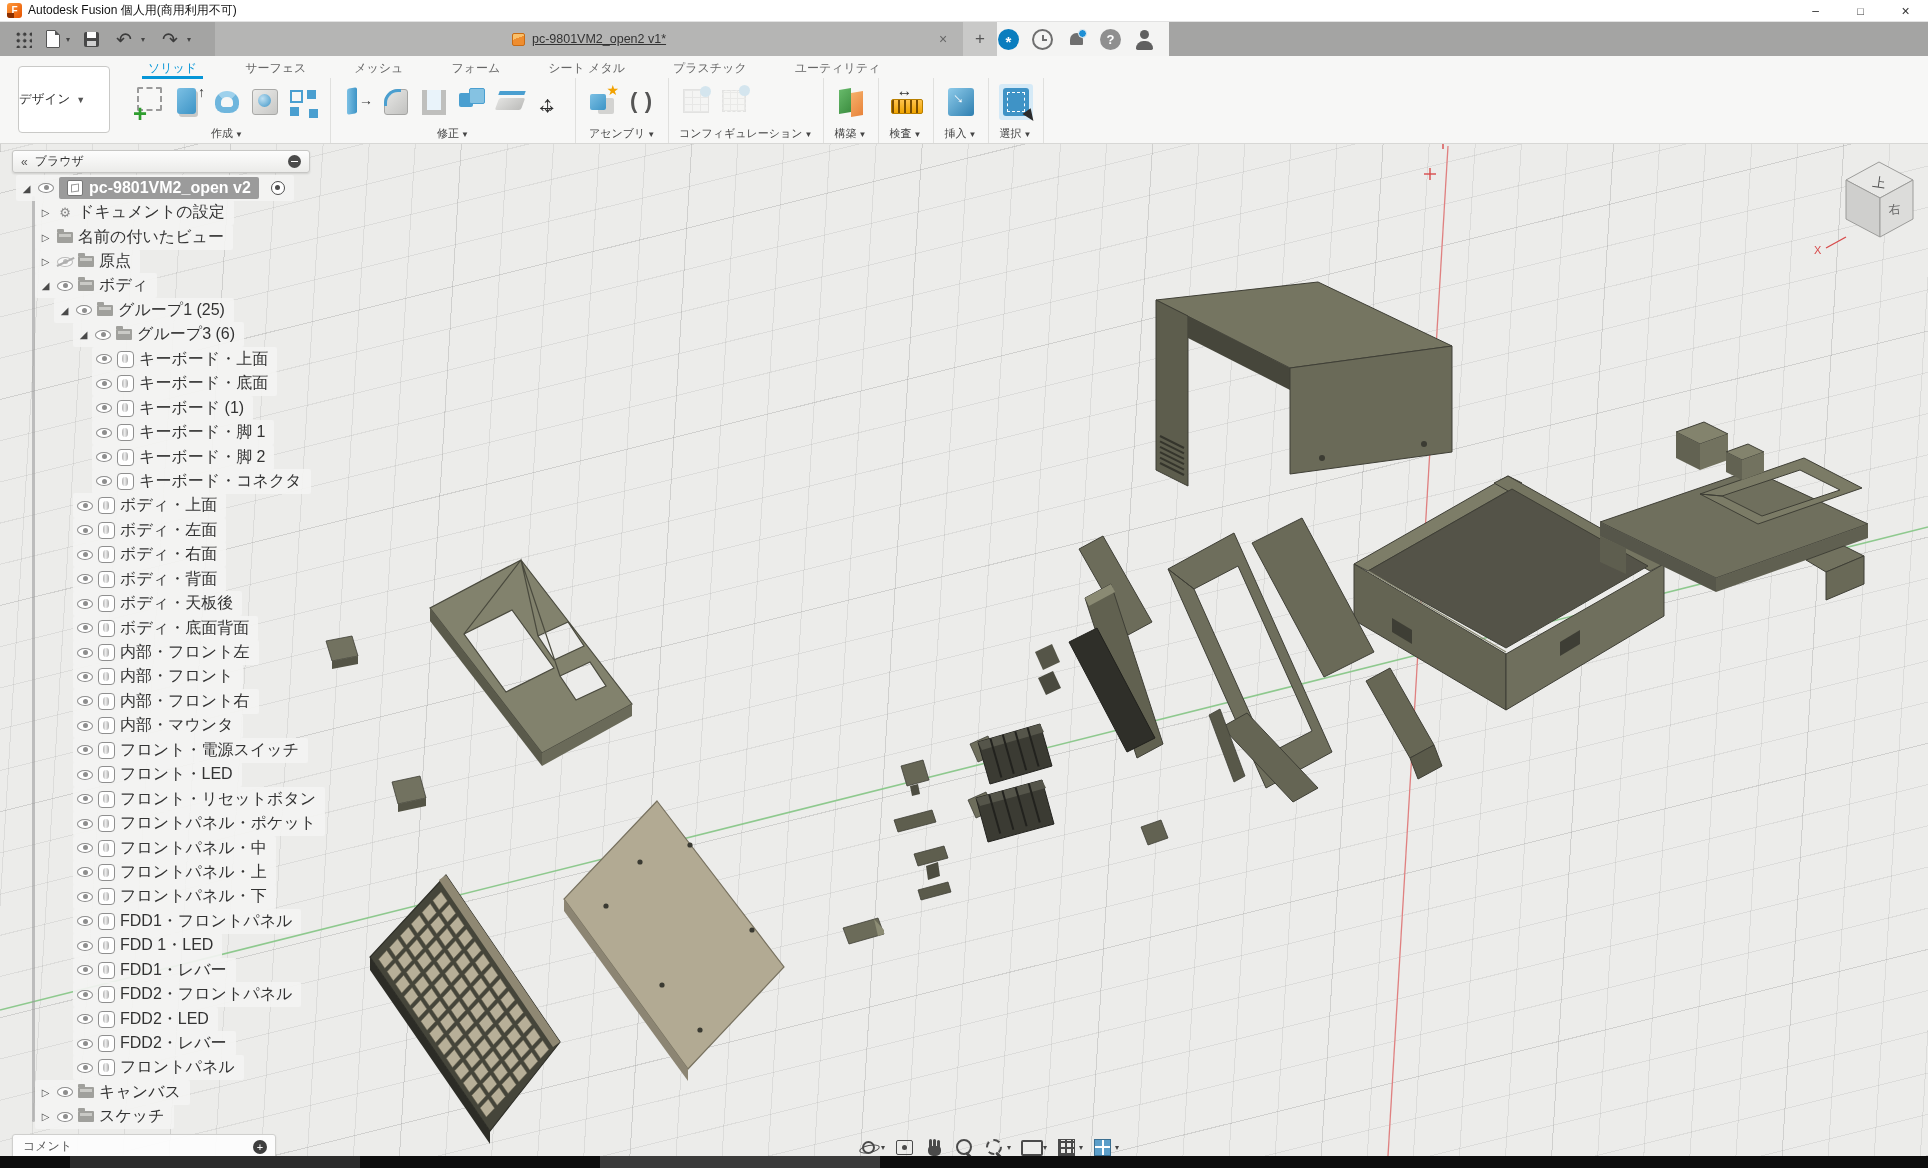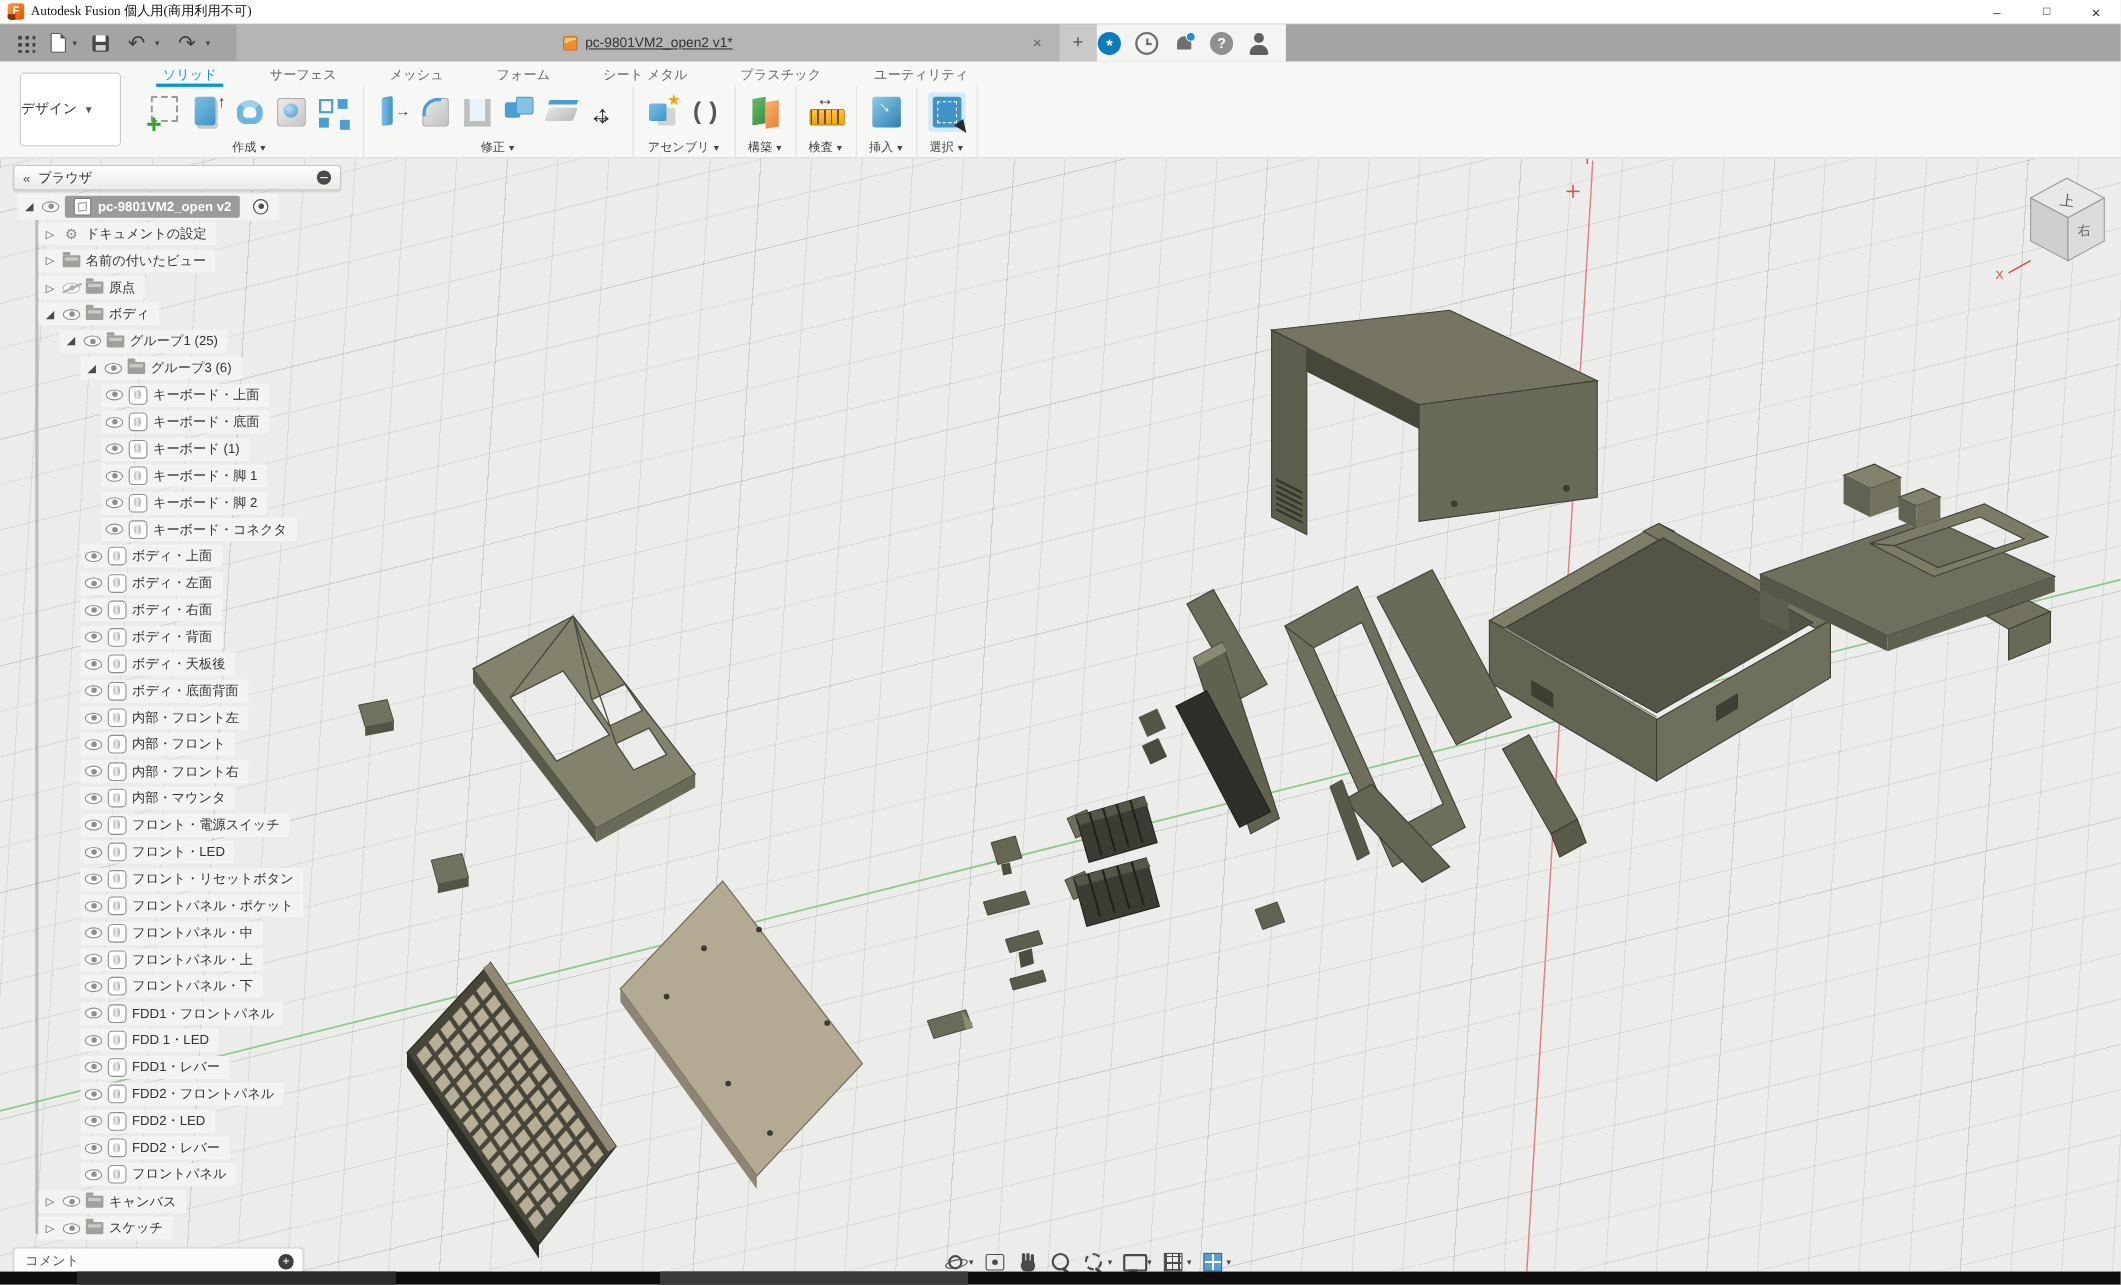--- a/index.html
+++ b/index.html
@@ -3,21 +3,21 @@
 <meta charset="utf-8">
 <style>
   *{margin:0;padding:0;box-sizing:border-box;}
   html,body{width:1928px;height:1168px;overflow:hidden;font-family:"Liberation Sans",sans-serif;}
   body{position:relative;background:#ececea;}
 
   
   .titlebar{position:absolute;left:0;top:0;width:100%;height:22px;background:#ffffff;display:flex;align-items:center;z-index:30;border-bottom:1px solid #e2e2e2;}
   .fusion-logo{width:15px;height:15px;margin:0 6px 0 7px;border-radius:3px;background:linear-gradient(135deg,#ff9a3c,#e65300);position:relative;color:#fff;font-size:10px;font-weight:bold;text-align:center;line-height:15px;flex:none;}
   .fusion-logo::after{content:"";position:absolute;left:0;bottom:0;width:7px;height:5px;background:#8a2f00;border-radius:0 0 0 3px;}
-  .title-text{font-size:12px;color:#111;font-family:Liberation Serif, serif;}
+  .title-text{font-size:12px;color:#111;}
   .win-controls{margin-left:auto;display:flex;height:100%;}
   .winbtn{width:45px;height:100%;display:flex;align-items:center;justify-content:center;font-size:12px;color:#333;}
   .winbtn.min::before{content:"–";}
   .winbtn.max::before{content:"□";font-size:11px;}
   .winbtn.close::before{content:"×";font-size:14px;}
 
   
   .appbar{position:absolute;left:0;top:22px;width:100%;height:34px;background:#a4a4a3;display:flex;align-items:stretch;z-index:30;}
   .appbar-icons{display:flex;align-items:center;gap:14px;padding:0 14px;flex:none;width:215px;}
   .ai{position:relative;width:22px;height:22px;display:flex;align-items:center;justify-content:center;color:#3c3c3c;}
@@ -125,21 +125,21 @@
 
   
   .browser-head{position:absolute;left:12px;top:150px;width:298px;height:23px;z-index:6;background:linear-gradient(#fdfdfd,#ebebe9);border:1px solid #c6c6c4;border-radius:3px;display:flex;align-items:center;font-size:12px;color:#333;box-shadow:0 1px 2px rgba(0,0,0,.12);}
   .bh-collapse{margin:0 7px 0 8px;color:#555;font-size:12px;}
   .bh-collapse::before{content:"«";}
   .bh-min{margin-left:auto;margin-right:8px;width:13px;height:13px;border-radius:50%;background:#4b4b4b;position:relative;}
   .bh-min::before{content:"";position:absolute;left:3px;top:5.6px;width:7px;height:1.8px;background:#fff;}
   .guide-line{position:absolute;left:32px;top:196px;width:3px;height:926px;background:rgba(150,150,150,.55);z-index:5;border-radius:2px;}
   .tree{position:absolute;left:12px;top:176px;z-index:6;display:flex;flex-direction:column;}
   .tree-row{height:24.45px;display:flex;align-items:center;}
-  .rowpill{display:flex;align-items:center;gap:5px;background:rgba(243,243,242,.92);border-radius:2px;padding:2px 9px 2px 4px;font-size:12px;color:#333;white-space:nowrap;}
+  .rowpill{display:flex;align-items:center;gap:5px;background:rgba(243,243,242,.92);border-radius:2px;padding:2px 9px 2px 4px;font-size:16px;color:#333;white-space:nowrap;}
   .rootwrap{display:flex;align-items:center;gap:6px;background:#9b9b9b;border-radius:2px;padding:2px 8px;color:#fff;font-weight:bold;}
   .tw{width:13px;font-size:10px;color:#4a4a4a;text-align:center;flex:none;}
   .tw.e::before{content:"◢";}
   .tw.c::before{content:"▷";}
   .eye{width:16px;height:10px;border:1.6px solid #8e8e8e;border-radius:50%;background:#fff;position:relative;flex:none;}
   .eye::before{content:"";position:absolute;left:4.5px;top:1.2px;width:5px;height:5px;border-radius:50%;background:#8e8e8e;}
   .eye.x{opacity:.55;}
   .eye.x::after{content:"";position:absolute;left:-2px;top:3.6px;width:19px;height:1.6px;background:#777;transform:rotate(-25deg);}
   .fo{width:16px;height:11px;background:#a0a09c;border-radius:1px;position:relative;flex:none;}
   .fo::before{content:"";position:absolute;top:-3px;left:0;width:7px;height:3px;background:#a0a09c;border-radius:1px 1px 0 0;}
@@ -509,20 +509,31 @@
             </div>
             <div class="tbi-wrap">
               <div class="tbi tbi-joint"></div>
             </div>
           </div>
           <div class="tb-label"><span>アセンブリ</span><span class="caret">▼</span></div>
         </div>
         <div class="tb-group">
           <div class="tb-icons">
             <div class="tbi-wrap">
+              <div class="tbi tbi-configtable disabled"></div>
+            </div>
+            <div class="tbi-wrap">
+              <div class="tbi tbi-configinsert disabled"></div>
+            </div>
+          </div>
+          <div class="tb-label"><span>コンフィギュレーション</span><span class="caret">▼</span></div>
+        </div>
+        <div class="tb-group">
+          <div class="tb-icons">
+            <div class="tbi-wrap">
               <div class="tbi tbi-plane"></div>
             </div>
           </div>
           <div class="tb-label"><span>構築</span><span class="caret">▼</span></div>
         </div>
         <div class="tb-group">
           <div class="tb-icons">
             <div class="tbi-wrap">
               <div class="tbi tbi-measure"></div>
             </div>

